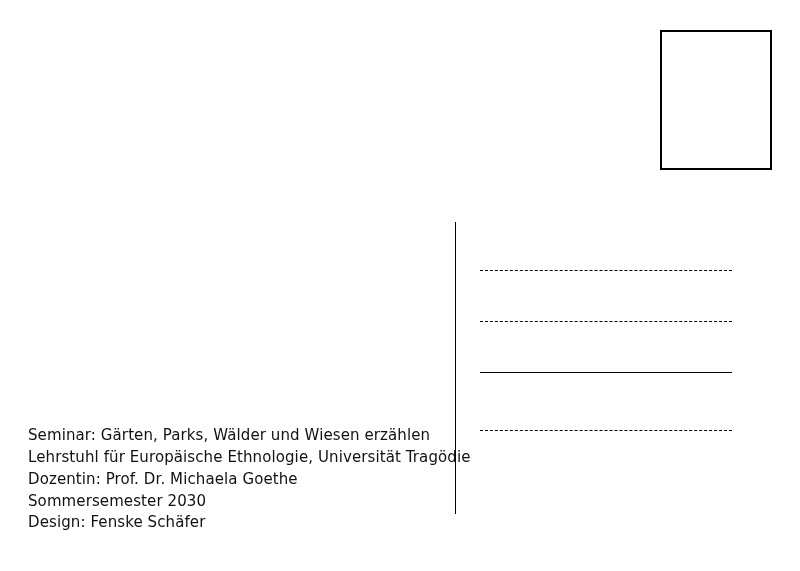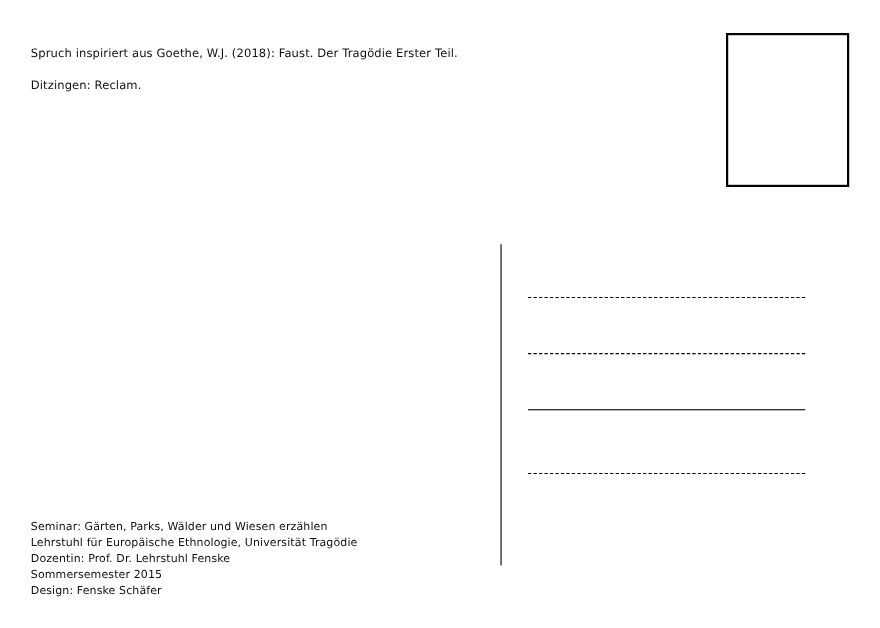--- a/index.html
+++ b/index.html
@@ -74,55 +74,51 @@
     border-top: 1px solid #000000;
   }
   .spacer-a { height: 50px; }
   .spacer-b { height: 50px; }
   .spacer-c { height: 57px; }
 
   
   .credits {
     position: absolute;
     left: 28px;
-    bottom: 26px;
-    font-size: 10px;
+    bottom: 37px;
+    font-size: 15px;
     line-height: 1.45;
     color: #111111;
     letter-spacing: 0.1px;
   }
   .credits .line {
     display: block;
   }
 </style>
 </head>
 <body>
 
 <div class="postcard">
 
-  <div class="citation">
-    <span class="line">Spruch inspiriert aus Goethe, W.J. (2018): Faust. Der Tragödie Erster Teil.</span>
-    <span class="line">Ditzingen: Reclam.</span>
-  </div>
 
   <div class="stamp-box"></div>
 
   <div class="divider"></div>
 
   <div class="address-lines">
     <div class="addr-line dashed"></div>
     <div class="spacer-a"></div>
     <div class="addr-line dashed"></div>
     <div class="spacer-b"></div>
     <div class="addr-line solid"></div>
     <div class="spacer-c"></div>
     <div class="addr-line dashed"></div>
   </div>
 
   <div class="credits">
     <span class="line">Seminar: Gärten, Parks, Wälder und Wiesen erzählen</span>
     <span class="line">Lehrstuhl für Europäische Ethnologie, Universität Tragödie</span>
-    <span class="line">Dozentin: Prof. Dr. Lehrstuhl Fenske</span>
-    <span class="line">Sommersemester 2015</span>
+    <span class="line">Dozentin: Prof. Dr. Michaela Goethe</span>
+    <span class="line">Sommersemester 2030</span>
     <span class="line">Design: Fenske Schäfer</span>
   </div>
 
 </div>
 
 </body></html>

